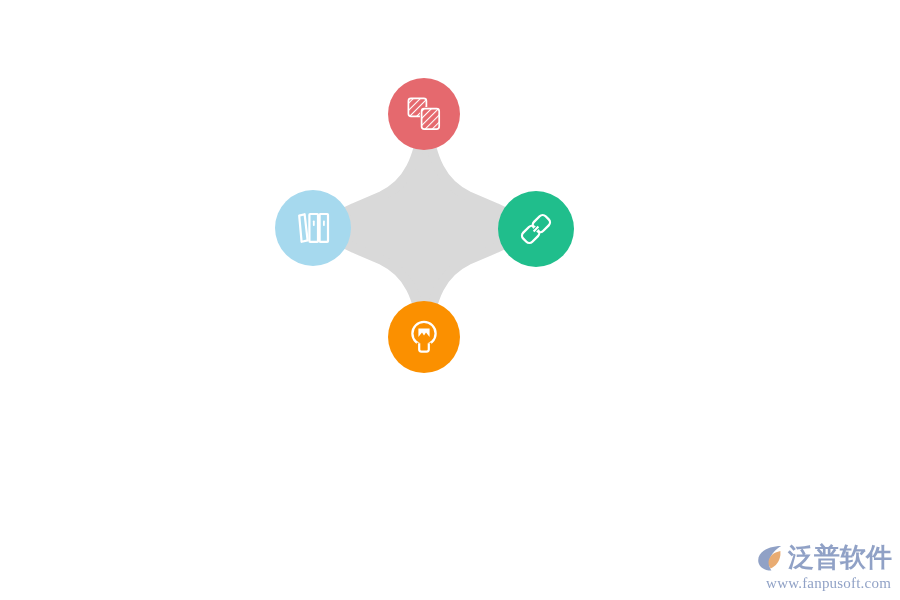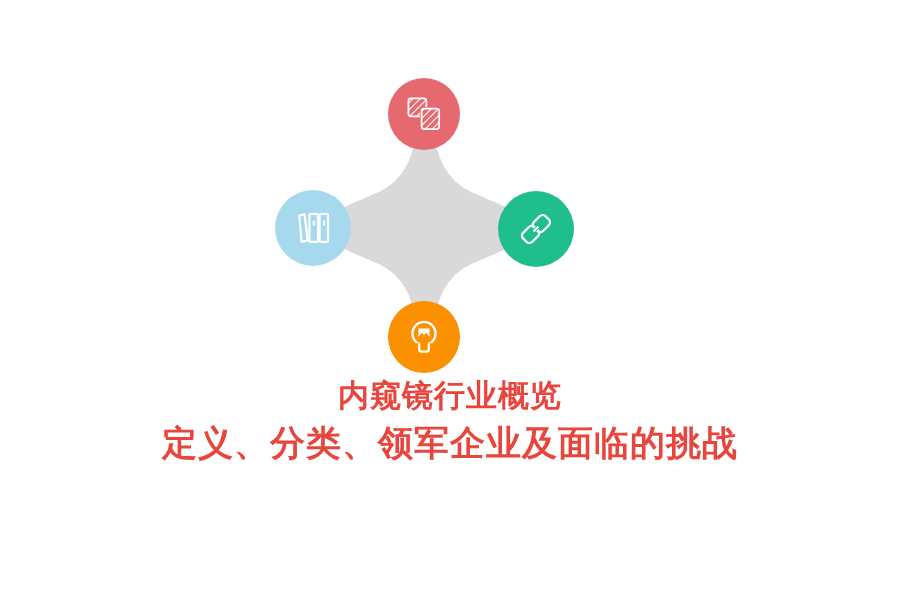--- a/index.html
+++ b/index.html
@@ -179,19 +179,30 @@
                  Q11.0 33.4 13.4 33.4 L18.6 33.4
                  Q21.0 33.4 21.0 31.0 L21.0 27.6 L23.4 27.6 L23.4 23.8 Z" fill="#fb9000" stroke="none"></path>
         <path d="M11.2 24.2 L11.2 30.6 Q11.2 32.6 13.4 32.6
                  L18.6 32.6 Q20.8 32.6 20.8 30.6 L20.8 24.2" fill="none" stroke="#ffffff" stroke-width="2.2" stroke-linejoin="round"></path>
         <path d="M10.4 9.4 L10.4 18.0 L14.0 13.6 L16.0 16.6
                  L18.0 13.6 L21.6 18.0 L21.6 9.4 Z" fill="#ffffff" stroke="none"></path>
       </svg>
     </div>
   </div>
 
-  <div id="title-block">
-    <div class="title-line" id="title-main" style="color:#e8453c;">内窥镜行业概览</div>
-    <div class="title-line" id="title-sub" style="color:#e8453c;">定义、分类、领军企业及面临的挑战</div>
+
+  <div id="watermark">
+    <div id="watermark-top">
+      <svg width="30" height="30" viewBox="0 0 30 30">
+        <path d="M26.2 3.0 C14.0 3.0 3.2 8.4 3.2 17.2
+                 C3.2 23.4 9.2 27.6 16.4 27.6
+                 C14.2 24.0 13.4 20.4 14.6 16.6
+                 C16.2 11.2 20.6 6.2 26.2 3.0 Z" fill="#8b9dc3"></path>
+        <path d="M25.4 8.0 C18.4 9.4 14.2 13.4 13.6 18.6
+                 C13.3 21.2 14.1 23.6 15.6 25.4
+                 C21.0 23.2 24.6 18.4 25.4 12.0 Z" fill="#e8a86c"></path>
+      </svg>
+      <span id="watermark-name" style="color:#8b9dc3;">泛普软件</span>
+    </div>
+    <div id="watermark-url" style="color:#8b9dc3;">www.fanpusoft.com</div>
   </div>
 
-
 </div>
 
 </body></html>

